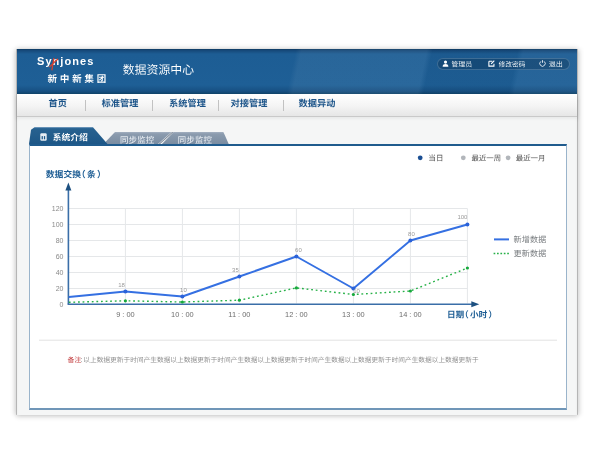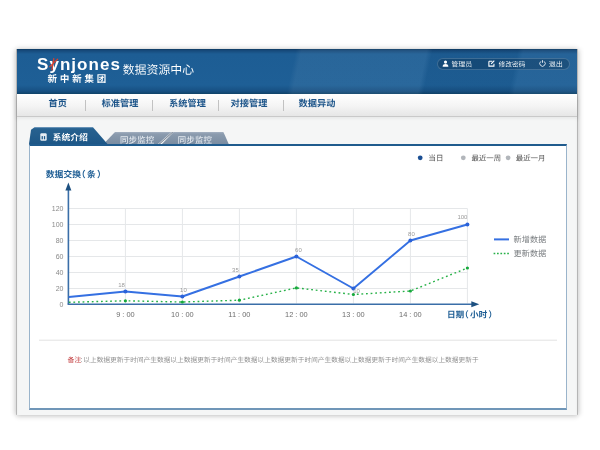--- a/index.html
+++ b/index.html
@@ -1,19 +1,19 @@
 <!DOCTYPE html>
 <html><head><meta charset="utf-8">
 <style>
 *{margin:0;padding:0;box-sizing:border-box}
 html,body{width:600px;height:450px;background:#fff;font-family:"Liberation Sans",sans-serif;overflow:hidden;position:relative}
 .page{position:absolute;left:16px;top:49px;width:562px;height:366px;background:#f5f6f6;border-left:1px solid #b5b5b5;border-right:1px solid #b5b5b5;border-bottom:1px solid #c9c9c9;box-shadow:-3px 0 4px rgba(0,0,0,.08),3px 0 4px rgba(0,0,0,.08),0 3px 4px rgba(0,0,0,.10),0 -3px 4px rgba(0,0,0,.05)}
 .hdr{position:absolute;left:0;top:0;width:100%;height:44.5px;background:linear-gradient(180deg,#0d3a61 0,#16497a 1.5px,#1d5d94 5px,#1e5f96 36px,#175083 42px,#12476f 44.5px)}
 .hdr .sheen{position:absolute;inset:0;background:linear-gradient(102deg,rgba(255,255,255,0) 49%,rgba(255,255,255,.055) 50%,rgba(255,255,255,.055) 72%,rgba(6,28,52,.05) 73%,rgba(6,28,52,.05) 88%,rgba(255,255,255,.04) 89%)}
-.logo{position:absolute;left:20px;top:7.2px;color:#fff;font-size:17px;font-weight:700;letter-spacing:1.05px;line-height:1}
+.logo{position:absolute;left:20px;top:7.2px;color:#fff;font-size:11px;font-weight:700;letter-spacing:1.05px;line-height:1}
 .redmark{position:absolute;left:30px;top:8.5px}
 .pill{position:absolute;top:9.3px;height:11.6px;border:1px solid rgba(160,190,215,.30);border-radius:6.5px;background:rgba(5,32,58,.28)}
 .nav{position:absolute;left:0;top:44.5px;width:100%;height:23.5px;background:linear-gradient(180deg,#ffffff 0,#f4f4f4 55%,#e6e6e6 100%);border-bottom:1px solid #c9c9c9;box-shadow:0 2px 4px rgba(0,0,0,.17)}
 .nav .sep{position:absolute;top:6px;width:1px;height:11px;background:#c2c2c2}
 .content{position:absolute;left:0;top:68px;width:100%;height:298px;background:#f5f6f6;box-shadow:inset 0 2px 3px rgba(0,0,0,.05)}
 .tab-a{position:absolute;left:29px;top:127.3px;width:78.5px;height:16.7px;background:linear-gradient(180deg,#3a74a6 0,#27618f 2px,#1d5787 100%);clip-path:polygon(2px 2.5px,5.5px 0,64px 0,78.5px 100%,0 100%)}
 .tab-i{position:absolute;top:132px;height:12px;background:linear-gradient(180deg,#a3b0c0 0,#8b9bae 2px,#7a8ca1 100%)}
 .seam{position:absolute;top:132px;height:12px;background:#7e8a99}
 .panel{position:absolute;left:29px;top:144px;width:538px;height:266px;background:#fff;border:1px solid #9ab4cb;border-top:2px solid #1f5b8d;border-bottom:2px solid #7096b8}
 svg.overlay{position:absolute;left:0;top:0;width:600px;height:450px;z-index:50}

